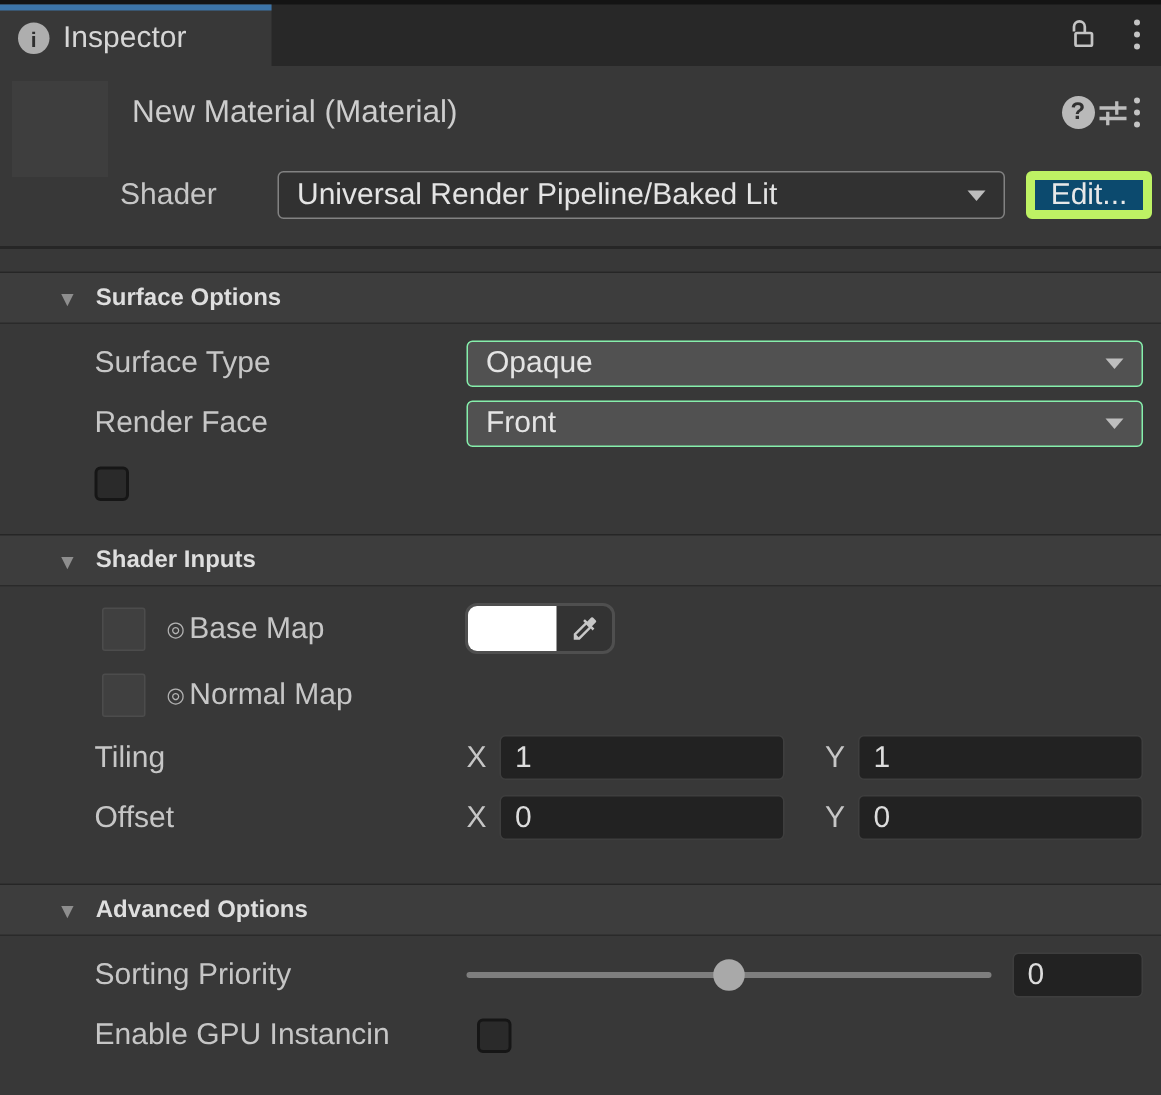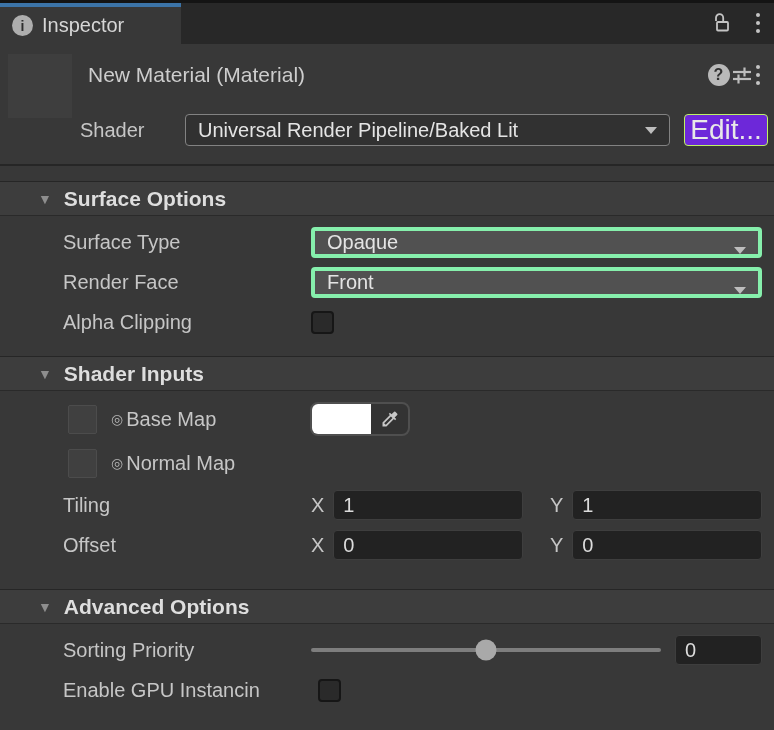--- a/index.html
+++ b/index.html
@@ -47,46 +47,46 @@
     display:flex; align-items:center; padding:0 12px; position:relative;
   }
   .shader-dd .dd-text { font-size:20px; color:#E4E4E4; white-space:nowrap; overflow:hidden; flex:1; }
   .dd-arrow {
     width:0; height:0; flex-shrink:0;
     border-left:6px solid transparent; border-right:6px solid transparent;
     border-top:7px solid #BDBDBD; margin-left:10px;
   }
   .edit-btn {
     width:84px; height:32px; margin-left:14px; flex-shrink:0;
-    background:#6d28d9; border:1px solid #bef264; border-radius:4px;
-    color:#E8E8E8; font-size:28px; display:flex; align-items:center; justify-content:center;
+    background:#0c4a6e; border:6px solid #bef264; border-radius:4px;
+    color:#E8E8E8; font-size:20px; display:flex; align-items:center; justify-content:center;
   }
 
   .spacer15 { height:15px; }
 
   
   .sec-header {
     height:35px; background:#3D3D3D;
     border-top:1px solid #262626; border-bottom:1px solid #2A2A2A;
     display:flex; align-items:center; padding-left:38px; gap:12px;
   }
   .foldout { color:#8E8E8E; font-size:14px; line-height:1; }
-  .sec-title { font-size:21px; font-weight:bold; color:#DEDEDE; }
+  .sec-title { font-size:16px; font-weight:bold; color:#DEDEDE; }
   .sec-body { padding:6px 0 14px 0; }
   .sec-body.tight { padding:6px 0 24px 0; }
   .sec-body.last { padding:6px 0 0 0; }
 
   .row { height:40px; display:flex; align-items:center; padding-left:63px; padding-right:12px; position:relative; }
   .row-label { width:248px; flex-shrink:0; font-size:20px; color:#C6C6C6; white-space:nowrap; overflow:hidden; }
   .row-label.wide { width:255px; }
   .row-field { flex:1; display:flex; align-items:center; min-width:0; }
 
   .dd {
-    flex:1; height:31px; background:#515151; border:4px solid #86efac; border-radius:4px;
-    display:flex; align-items:flex-end; padding:0 12px; min-width:0;
+    flex:1; height:31px; background:#515151; border:1px solid #86efac; border-radius:4px;
+    display:flex; align-items:center; padding:0 12px; min-width:0;
   }
   .dd .dd-text { font-size:20px; color:#E4E4E4; flex:1; white-space:nowrap; overflow:hidden; }
 
   .checkbox { width:23px; height:23px; background:#2A2A2A; border:2px solid #161616; border-radius:4px; flex-shrink:0; }
 
   
   .tex-row { height:44px; display:flex; align-items:center; padding-left:68px; position:relative; }
   .tex-slot { width:29px; height:29px; background:#404040; border:1px solid #4C4C4C; border-radius:2px; flex-shrink:0; }
   .picker-circle { margin-left:14px; color:#B4B4B4; font-size:14px; line-height:1; }
   .tex-label { margin-left:3px; font-size:20px; color:#C6C6C6; }
@@ -189,21 +189,20 @@
   <div class="row">
     <span class="row-label">Render Face</span>
     <div class="row-field">
       <div class="dd">
         <span class="dd-text">Front</span>
         <span class="dd-arrow"></span>
       </div>
     </div>
   </div>
   <div class="row">
-    <span class="row-label">Alpha Clipping</span>
     <div class="row-field">
       <div class="checkbox"></div>
     </div>
   </div>
 </div>
 
 <div class="sec-header">
   <span class="foldout">▼</span>
   <span class="sec-title">Shader Inputs</span>
 </div>

